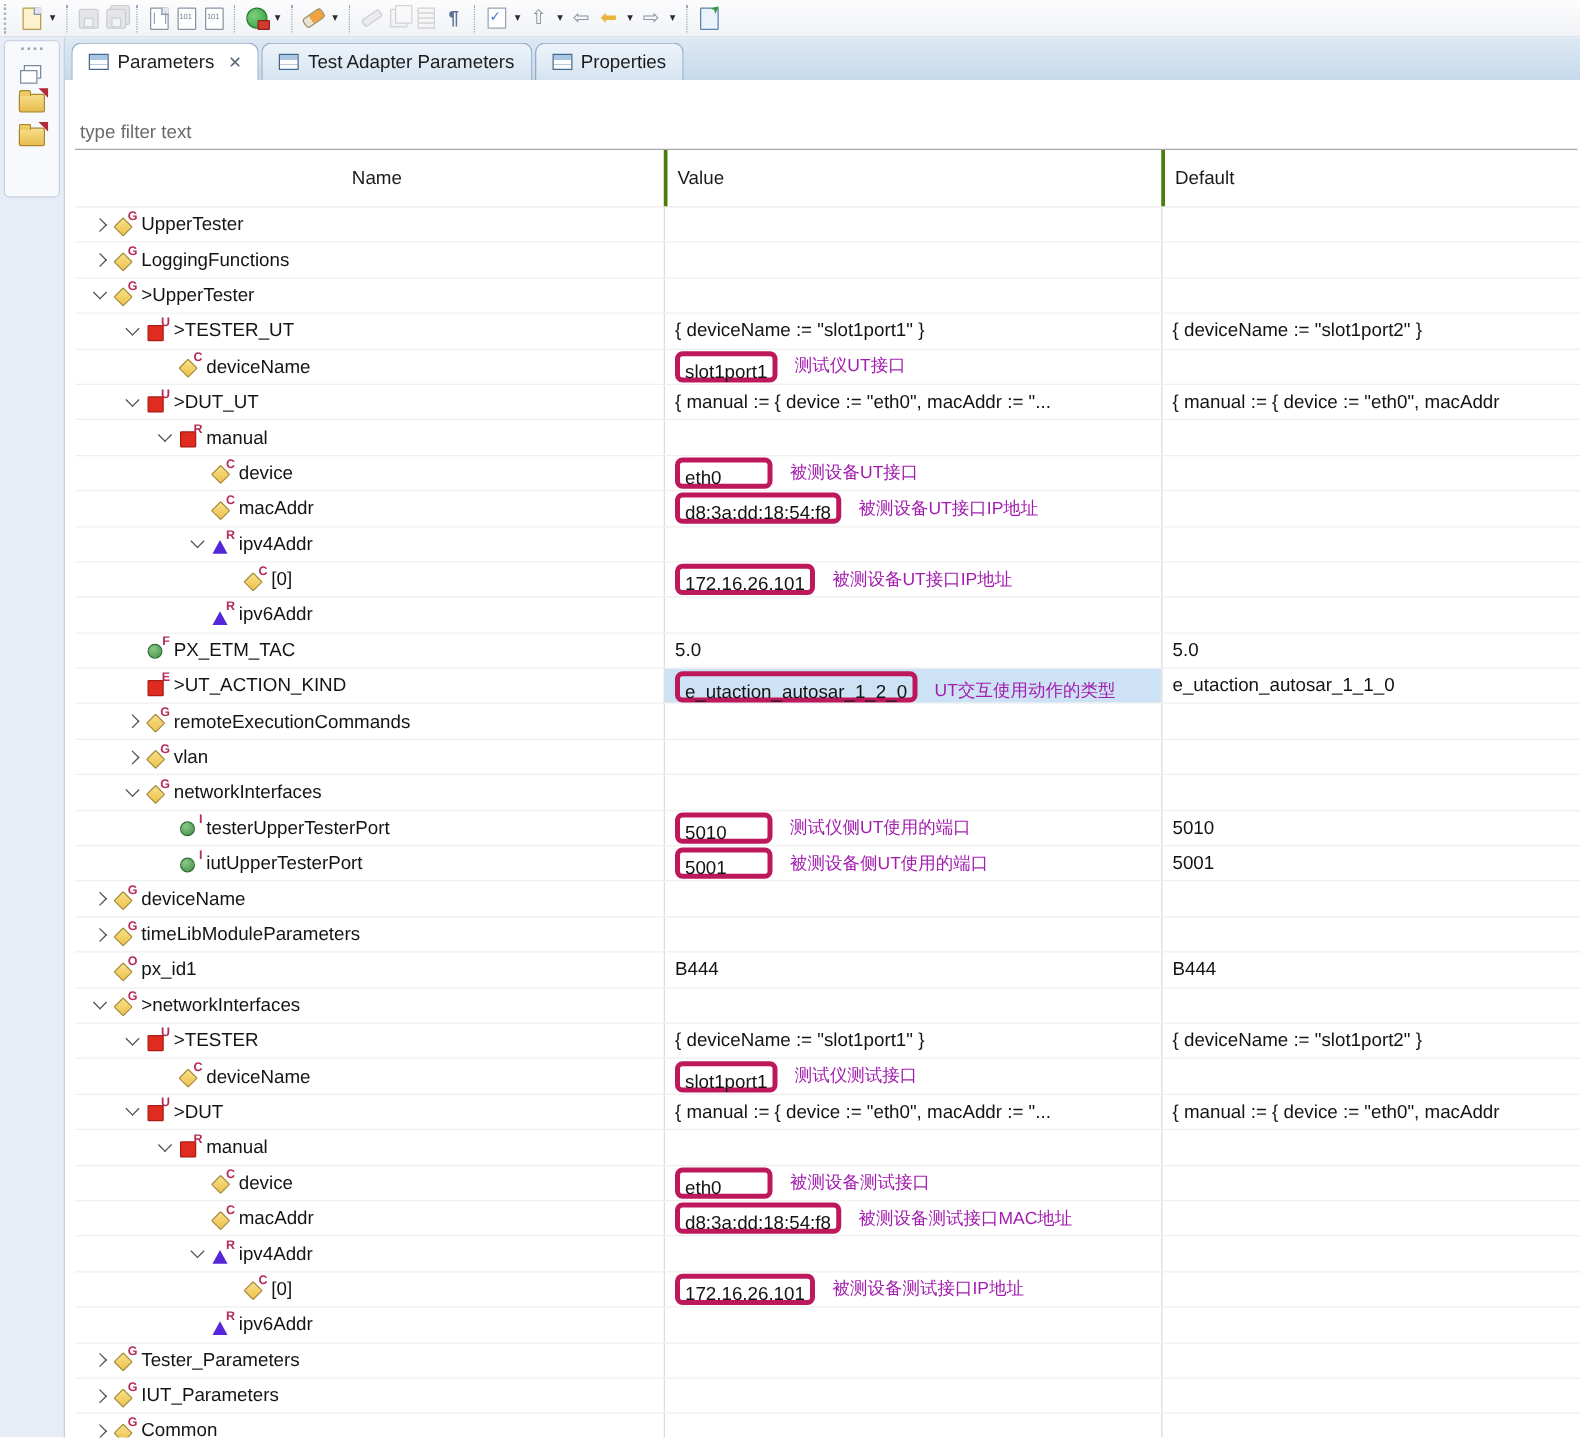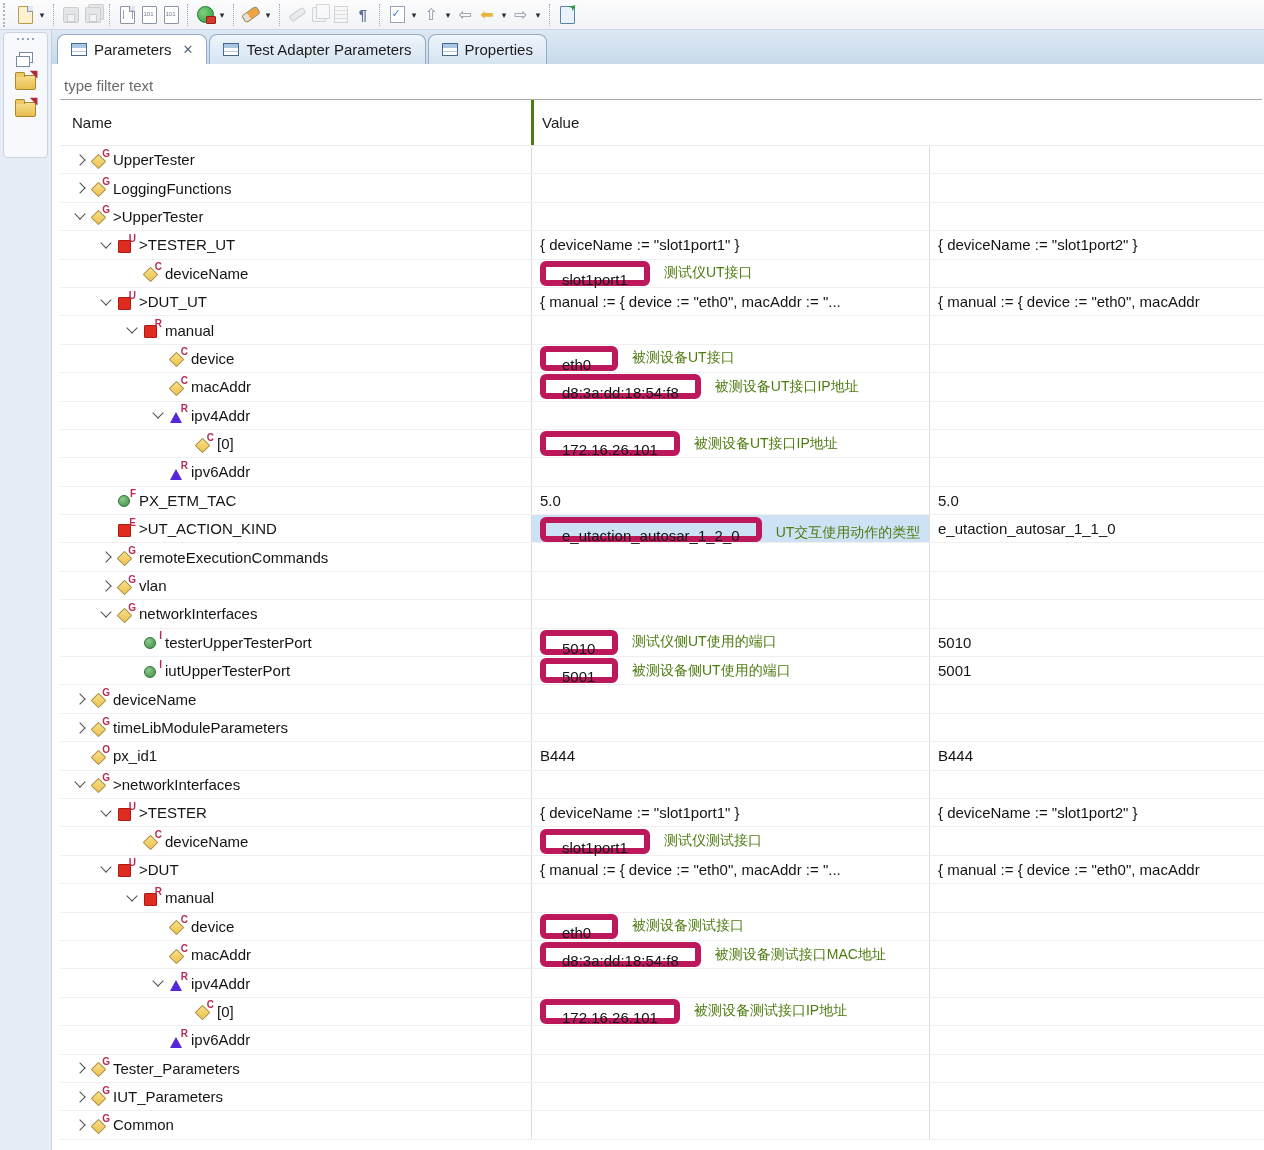--- a/index.html
+++ b/index.html
@@ -59,51 +59,51 @@
   #tabbar{height:34px;background:linear-gradient(#dde9f4,#c7daeb);display:flex;align-items:flex-end;padding-left:5px;box-sizing:border-box;}
   .tab{height:29px;display:flex;align-items:center;gap:7px;padding:0 13px;margin-right:2px;
     border:1px solid #96acc6;border-bottom:none;border-radius:8px 8px 0 0;
     background:linear-gradient(#eef4fa,#d5e4f1);color:#1c1c1c;cursor:default;white-space:nowrap;}
   .tab.active{background:#ffffff;}
   .tabicon{width:16px;height:13px;border:1px solid #46688e;box-sizing:border-box;flex:none;
     background-image:linear-gradient(#a9c7e2 0 4px,rgba(0,0,0,0) 4px),repeating-linear-gradient(to bottom,rgba(0,0,0,0) 0 7px,#b9c9d9 7px 8px);
     background-color:#fff;}
   .tabclose{color:#5a6b7d;font-size:13px;font-weight:bold;margin-left:4px;}
   
-  #filterwrap{padding:8px 0 0 8px;}
+  #filterwrap{padding:28px 0 0 8px;}
   #filter{width:1198px;height:27px;border:none;border-bottom:1px solid #a8a8a8;outline:none;
     font-family:inherit;font-size:15px;color:#444;padding:0 0 0 4px;background:#fff;}
   #filter::placeholder{color:#6b6b6b;opacity:1;}
   
   #grid{margin-left:8px;}
   .grow{display:grid;grid-template-columns:471px 398px 1fr;align-items:center;}
-  .ghead{height:45px;border-bottom:1px solid #ececec;font-size:15px;color:#1b1b1b;}
+  .ghead{height:45px;border-bottom:1px solid #ececec;font-size:15px;color:#1b1b1b;text-align:center;}
   .ghead .hc{padding-left:12px;align-self:center;}
   .ghead .hc.b{border-left:3px solid #4d7c0f;height:100%;display:flex;align-items:center;padding-left:8px;box-sizing:border-box;}
   .trow{height:28.4px;border-bottom:1px solid #efefef;box-sizing:border-box;}
   .ncell{display:flex;align-items:center;height:100%;white-space:nowrap;overflow:hidden;}
   .vcell,.dcell{display:flex;align-items:center;height:100%;border-left:1px solid #dcdcdc;
     padding-left:8px;box-sizing:border-box;white-space:nowrap;position:relative;overflow:visible;}
   .dcell{overflow:hidden;}
   .vcell.sel{background:#cde3f5;align-items:flex-end;}
   .chev{width:18px;height:14px;flex:none;position:relative;}
   .chev i{position:absolute;left:4px;top:3px;width:7px;height:7px;border-right:1.6px solid #4f4f4f;border-bottom:1.6px solid #4f4f4f;display:block;}
   .chev.closed i{transform:rotate(-45deg);}
   .chev.open i{transform:rotate(45deg);top:1px;}
   .ticon{width:20px;height:18px;position:relative;flex:none;margin-right:3px;}
   .shp{position:absolute;left:1px;bottom:1px;display:block;}
   .shp.diamond{width:9px;height:9px;background:linear-gradient(135deg,#f9e08a,#edc24a);border:1px solid #a98a30;transform:rotate(45deg);border-radius:1px;left:3px;bottom:2px;}
   .shp.square{width:11px;height:11px;background:#e02b20;border:1px solid #a81c14;border-radius:1px;left:2px;}
   .shp.circle{width:10px;height:10px;background:radial-gradient(circle at 35% 30%,#8cc98c,#3f8f43);border:1px solid #2e6f32;border-radius:50%;left:2px;bottom:2px;}
   .shp.triangle{width:0;height:0;border-left:6px solid transparent;border-right:6px solid transparent;border-bottom:11px solid #5527d8;background:none;left:2px;}
   .sup{position:absolute;top:-2px;right:0px;font-size:10px;font-weight:bold;color:#b52d55;line-height:1;}
   .nlbl{color:#141414;}
-  .redbox{border:6px solid #be185d;border-radius:6px;padding:0 16px;min-width:78px;height:25px;line-height:25px;
+  .redbox{border:4px solid #be185d;border-radius:6px;padding:0 4px;min-width:78px;height:25px;line-height:25px;
     display:inline-block;box-sizing:border-box;background:transparent;z-index:2;}
-  .ann{color:#4d7c0f;margin-left:14px;font-size:14px;}
+  .ann{color:#a21caf;margin-left:14px;font-size:14px;}
   .vtext{color:#141414;}
 </style>
 </head>
 <body>
 
 <div id="toolbar">
   <span class="tb-handle"></span>
 <span class="tb-item">
       <span class="g-page warm">
         <span class="fold"></span>
@@ -213,20 +213,21 @@
         <span>Properties</span>
       </div>
     </div>
   <div id="filterwrap">
     <input id="filter" type="text" placeholder="type filter text" style="">
   </div>
   <div id="grid">
     <div class="grow ghead">
       <div class="hc">Name</div>
       <div class="hc b">Value</div>
+      <div class="hc b">Default</div>
     </div>
     <div id="rows">
         <div class="grow trow">
           <div class="ncell" style="padding-left: 12px;">
             <span class="chev closed">
               <i></i>
             </span>
             <span class="ticon">
               <span class="shp diamond"></span>
               <span class="sup">G</span>

